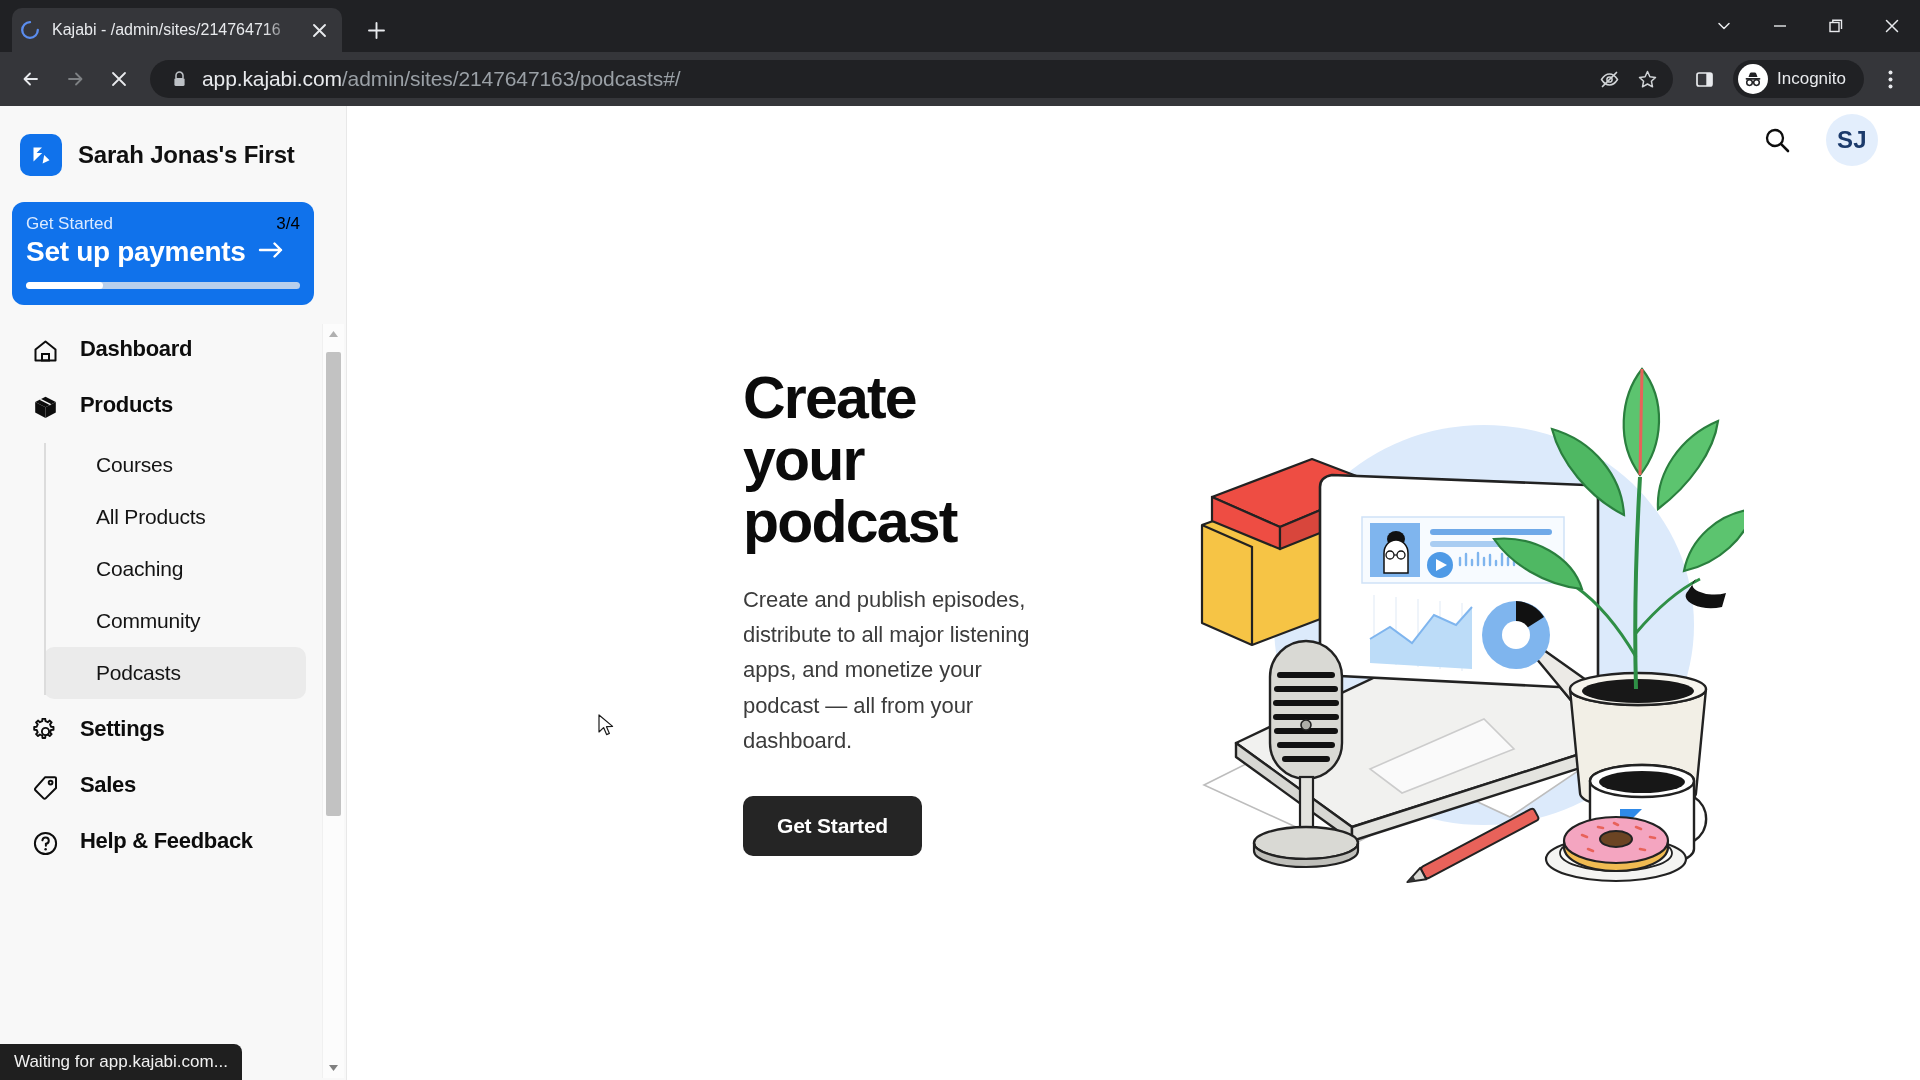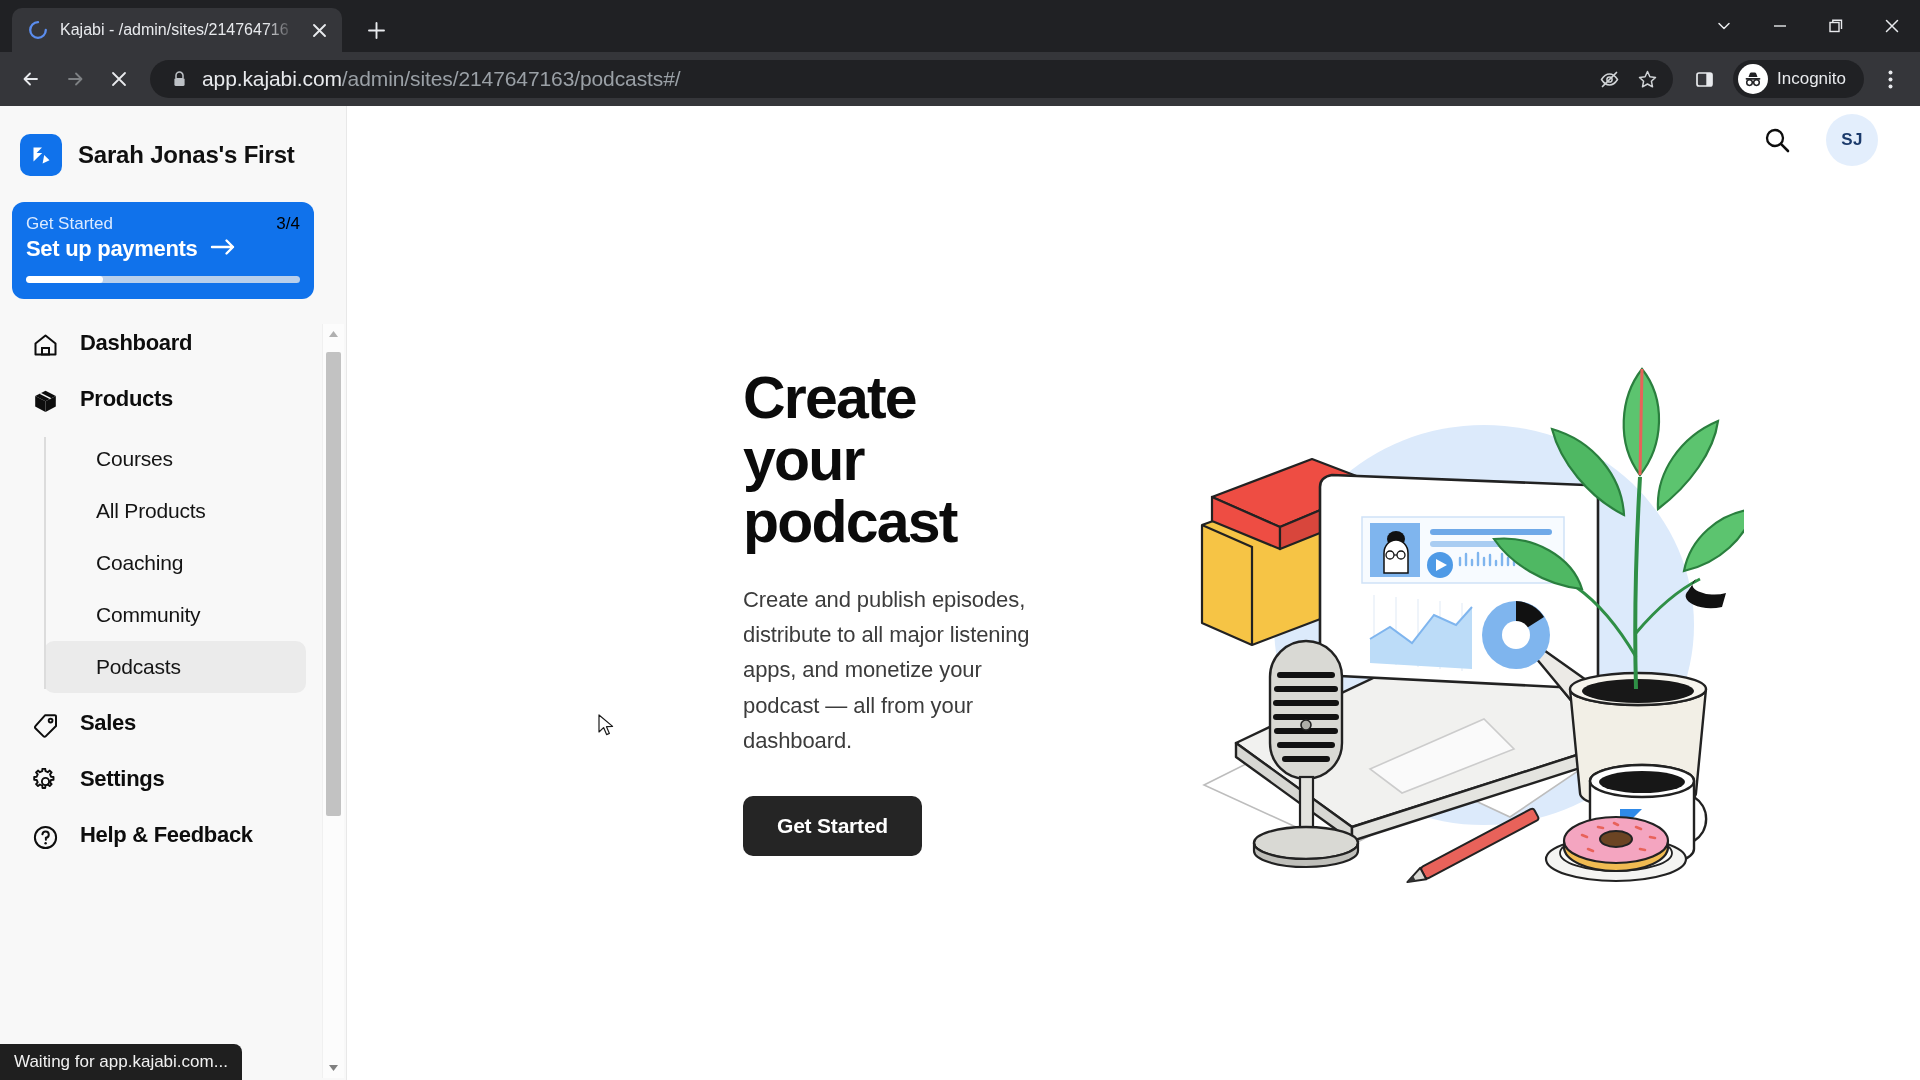--- a/index.html
+++ b/index.html
@@ -13,21 +13,21 @@
   
   .browser { width: 1920px; height: 1080px; display: flex; flex-direction: column; position: relative; }
 
   .tabstrip {
     height: 52px; background: #202124;
     display: flex; align-items: flex-end; position: relative; flex: none;
   }
   .tab {
     margin-left: 12px; height: 44px; width: 330px;
     background: #35363a; border-radius: 10px 10px 0 0;
-    display: flex; align-items: center; padding: 0 10px 0 16px; gap: 12px;
+    display: flex; align-items: center; padding: 0 10px 0 8px; gap: 12px;
   }
   .tab-spinner { width: 20px; height: 20px; flex: none; position: relative; }
   .tab-spinner svg { display: block; }
   .tab-title {
     flex: 1; color: #e8eaed; font-size: 16px; white-space: nowrap;
     overflow: hidden; -webkit-mask-image: linear-gradient(to right, #000 88%, transparent 100%);
     mask-image: linear-gradient(to right, #000 88%, transparent 100%);
   }
   .tab-close { width: 26px; height: 26px; display: flex; align-items: center; justify-content: center; flex: none; }
   .tab-close svg { display:block; }
@@ -82,21 +82,21 @@
   .sb-scroll { flex: 1; position: relative; overflow: hidden; padding-right: 22px; }
 
   .getstarted {
     margin: 0 10px 0 12px; background: #1072EB; border-radius: 12px;
     padding: 12px 14px 16px 14px; color: #fff;
   }
   .gs-top { display: flex; justify-content: space-between; align-items: baseline; }
   .gs-label { font-size: 17px; color: #dbeaff; }
   .gs-count { font-size: 17px; color: #000000; }
   .gs-action { display: flex; align-items: center; gap: 12px; margin-top: 2px; margin-bottom: 14px; }
-  .gs-action-text { font-size: 22px; font-weight: 700; letter-spacing: -0.3px; }
+  .gs-action-text { font-size: 28px; font-weight: 700; letter-spacing: -0.3px; }
   .gs-bar { height: 7px; border-radius: 4px; background: #b8cfec; overflow: hidden; }
   .gs-bar-fill { height: 100%; background: #ffffff; border-radius: 4px; }
 
   .nav { padding-top: 18px; }
   .nav-item {
     display: flex; align-items: flex-start; gap: 20px;
     padding: 13px 16px 13px 22px; border-radius: 10px; margin: 0 10px 0 8px;
   }
   .nav-icon { width: 30px; height: 30px; display:flex; align-items:center; justify-content:center; flex:none; }
   .nav-label { font-size: 22px; font-weight: 700; color: #0d0d0d; letter-spacing: -0.3px; }
@@ -114,21 +114,21 @@
   .sb-thumb { position: absolute; top: 8px; height: 65%; left: 0; right: 0; background: #c2c2c2; border-radius: 2px; }
 
   
   .main { flex: 1; display: flex; flex-direction: column; background: #fff; min-width: 0; }
   .main-header { height: 68px; display: flex; align-items: center; justify-content: flex-end;
      padding: 0 42px; gap: 28px; flex: none; }
   .hdr-search { width: 42px; height: 42px; display:flex; align-items:center; justify-content:center; }
   .avatar {
     width: 52px; height: 52px; border-radius: 50%; background: #e3eefc;
     display: flex; align-items: center; justify-content: center;
-    font-size: 17px; font-weight: 700; color: #1b3a6b; letter-spacing: 0.4px;
+    font-size: 24px; font-weight: 700; color: #1b3a6b; letter-spacing: 0.4px;
   }
 
   .hero { flex: 1; display: flex; align-items: center; padding: 0 40px 0 0; }
   .hero-left { width: 700px; flex: none; padding-left: 396px; margin-top: -30px; }
   .hero-title { font-size: 59px; font-weight: 800; color: #0b0b0b; letter-spacing: -1.8px; line-height: 1.05; }
   .hero-sub { margin-top: 28px; font-size: 22px; line-height: 1.6; color: #3c3c3c; max-width: 640px; letter-spacing: -0.1px; }
   .hero-btn {
     margin-top: 38px; display: inline-flex; align-items: center; justify-content: center;
     background: #252525; color: #fff; font-size: 21px; font-weight: 700;
     padding: 18px 34px; border-radius: 10px; letter-spacing: -0.2px;
@@ -328,35 +328,35 @@
               <div class="subnav-item"><span class="subnav-label">Courses</span></div>
               <div class="subnav-item"><span class="subnav-label">All Products</span></div>
               <div class="subnav-item"><span class="subnav-label">Coaching</span></div>
               <div class="subnav-item"><span class="subnav-label">Community</span></div>
               <div class="subnav-item active"><span class="subnav-label">Podcasts</span></div>
             </div>
 
           <div class="nav-item">
             <span class="nav-icon">
               <svg width="27" height="27" viewBox="0 0 27 27">
+                <path d="M13.5 3.2 l2.3 1 1.9-1.6 1.9 1.9 -1.6 1.9 1 2.3 2.5 .3 v2.7 l-2.5 .3 -1 2.3 1.6 1.9 -1.9 1.9 -1.9-1.6 -2.3 1 -.3 2.5 h-2.7 l-.3-2.5 -2.3-1 -1.9 1.6 -1.9-1.9 1.6-1.9 -1-2.3 -2.5-.3 v-2.7 l2.5-.3 1-2.3 -1.6-1.9 1.9-1.9 1.9 1.6 2.3-1 .3-2.5 h2.7 Z" fill="none" stroke="#0d0d0d" stroke-width="1.9" stroke-linejoin="round"></path>
+                <circle cx="13.5" cy="13.5" r="3.6" fill="none" stroke="#0d0d0d" stroke-width="1.9"></circle>
+              </svg>
+            </span>
+            <span class="nav-label">Settings</span>
+          </div>
+
+          <div class="nav-item">
+            <span class="nav-icon">
+              <svg width="27" height="27" viewBox="0 0 27 27">
                 <path d="M13.2 3.2 H22.8 a1.2 1.2 0 0 1 1.2 1.2 V14 L13.6 24.4 a1.4 1.4 0 0 1-2 0 L3.4 16.2 a1.4 1.4 0 0 1 0-2 Z" fill="none" stroke="#0d0d0d" stroke-width="2" stroke-linejoin="round"></path>
                 <circle cx="18.6" cy="8.6" r="1.9" fill="none" stroke="#0d0d0d" stroke-width="1.9"></circle>
               </svg>
             </span>
             <span class="nav-label">Sales</span>
-          </div>
-
-          <div class="nav-item">
-            <span class="nav-icon">
-              <svg width="27" height="27" viewBox="0 0 27 27">
-                <path d="M13.5 3.2 l2.3 1 1.9-1.6 1.9 1.9 -1.6 1.9 1 2.3 2.5 .3 v2.7 l-2.5 .3 -1 2.3 1.6 1.9 -1.9 1.9 -1.9-1.6 -2.3 1 -.3 2.5 h-2.7 l-.3-2.5 -2.3-1 -1.9 1.6 -1.9-1.9 1.6-1.9 -1-2.3 -2.5-.3 v-2.7 l2.5-.3 1-2.3 -1.6-1.9 1.9-1.9 1.9 1.6 2.3-1 .3-2.5 h2.7 Z" fill="none" stroke="#0d0d0d" stroke-width="1.9" stroke-linejoin="round"></path>
-                <circle cx="13.5" cy="13.5" r="3.6" fill="none" stroke="#0d0d0d" stroke-width="1.9"></circle>
-              </svg>
-            </span>
-            <span class="nav-label">Settings</span>
           </div>
 
           <div class="nav-item">
             <span class="nav-icon">
               <svg width="27" height="27" viewBox="0 0 27 27">
                 <circle cx="13.5" cy="13.5" r="10.6" fill="none" stroke="#0d0d0d" stroke-width="2"></circle>
                 <path d="M10.4 10.3 a3.2 3.2 0 1 1 3.5 3.5 v2" fill="none" stroke="#0d0d0d" stroke-width="2" stroke-linecap="round"></path>
                 <circle cx="13.6" cy="19.3" r="1.25" fill="#0d0d0d"></circle>
               </svg>
             </span>

